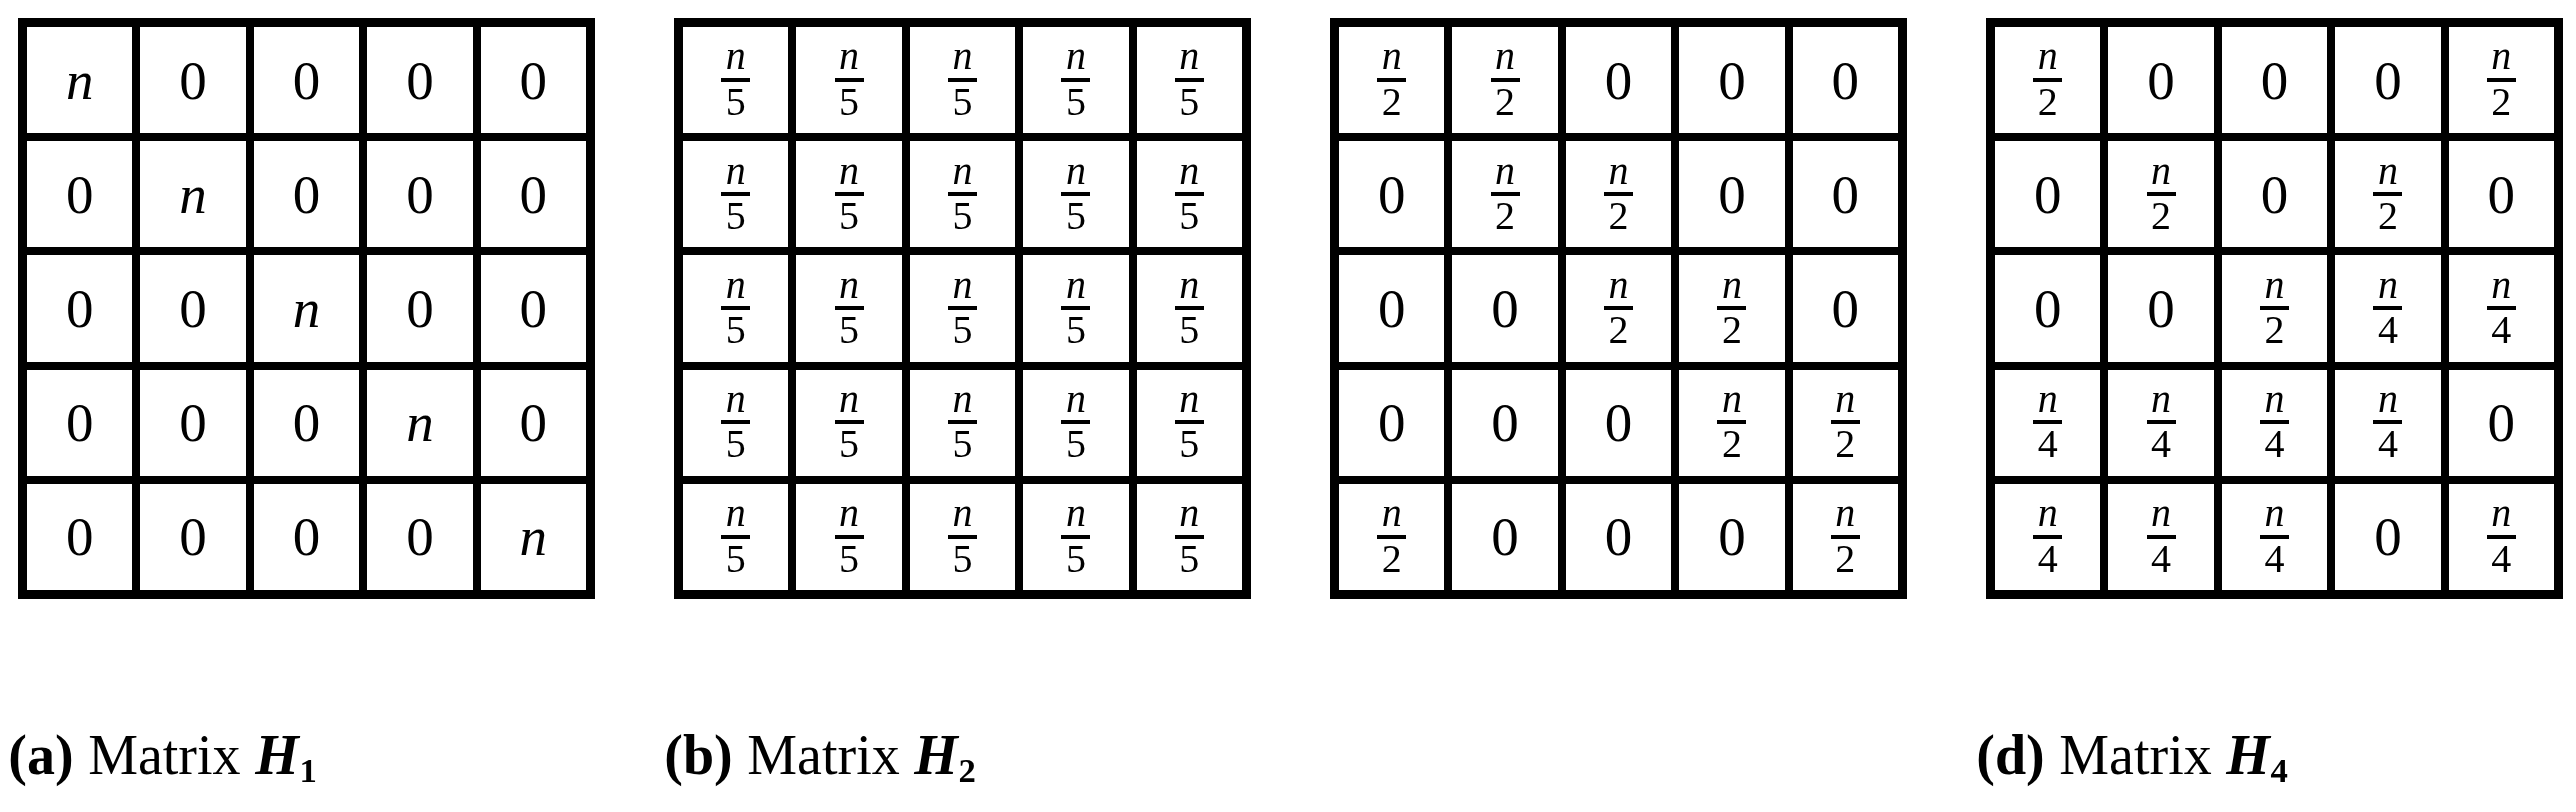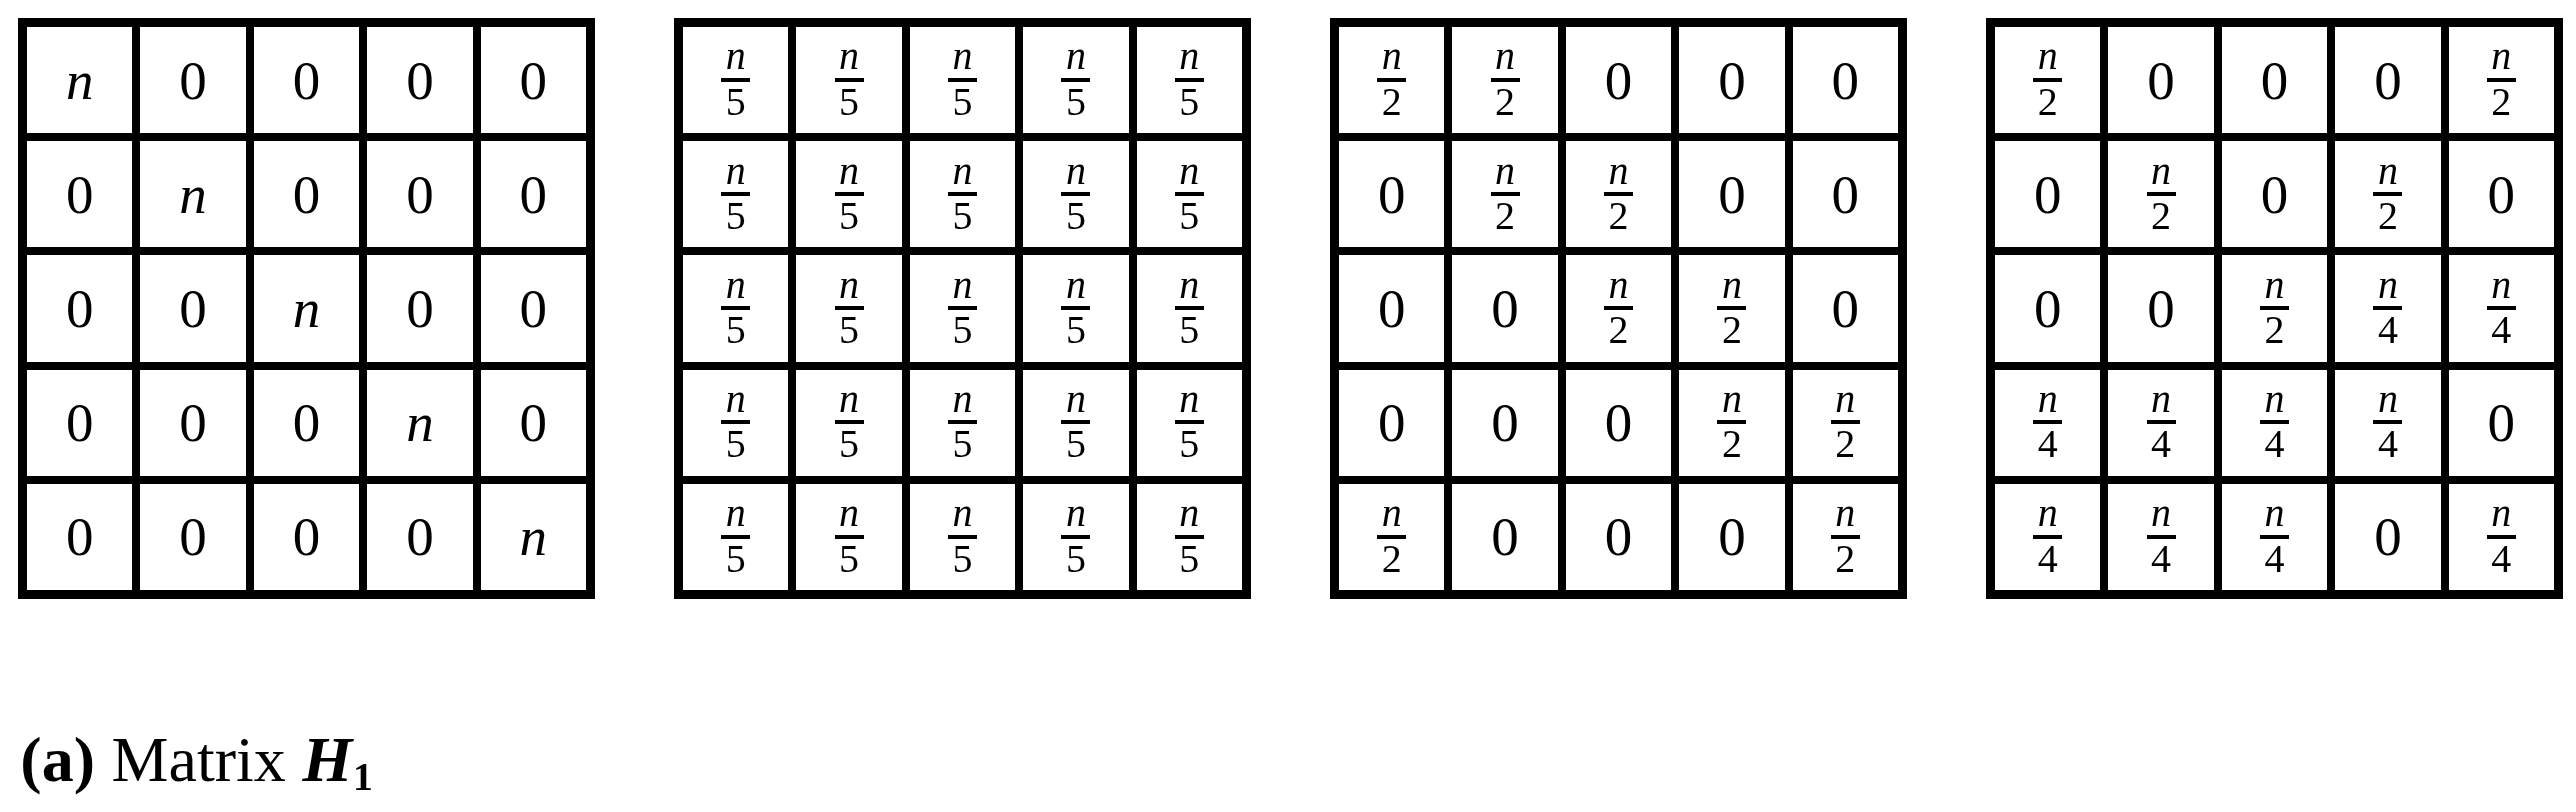--- a/index.html
+++ b/index.html
@@ -82,25 +82,24 @@
   }
   .frac .den {
     font-size: 40px;
     line-height: 0.8;
   }
 
   .caption {
     position: absolute;
     top: 723px;
     left: -9.7px;
-    font-size: 64px;
+    font-size: 56px;
     line-height: 1.15;
     white-space: nowrap;
     color: var(--text);
-    margin-left: 12px;
   }
   .cap-index { font-weight: 700; }
   .cap-word { margin-left: 0.26em; }
   .cap-symbol {
     font-weight: 700;
     font-style: italic;
     margin-left: 0.26em;
   }
   .cap-sub {
     font-weight: 700;
@@ -369,20 +368,23 @@
           </span>
         </div>
         <div class="cell">
           <span class="frac">
             <span class="num">n</span>
             <span class="bar"></span>
             <span class="den">5</span>
           </span>
         </div>
       </div>
+    <div class="caption">
+      <span class="cap-index">(b)</span><span class="cap-word">Matrix</span><span class="cap-symbol">H</span><span class="cap-sub">2</span>
+    </div>
   </div>
 
   <div class="panel p2">
     <div class="matrix">
         <div class="cell">
           <span class="frac">
             <span class="num">n</span>
             <span class="bar"></span>
             <span class="den">2</span>
           </span>
@@ -629,16 +631,19 @@
           <span class="int">0</span>
         </div>
         <div class="cell">
           <span class="frac">
             <span class="num">n</span>
             <span class="bar"></span>
             <span class="den">4</span>
           </span>
         </div>
       </div>
+    <div class="caption">
+      <span class="cap-index">(d)</span><span class="cap-word">Matrix</span><span class="cap-symbol">H</span><span class="cap-sub">4</span>
+    </div>
   </div>
 
 </div>
 
 
 </body></html>

